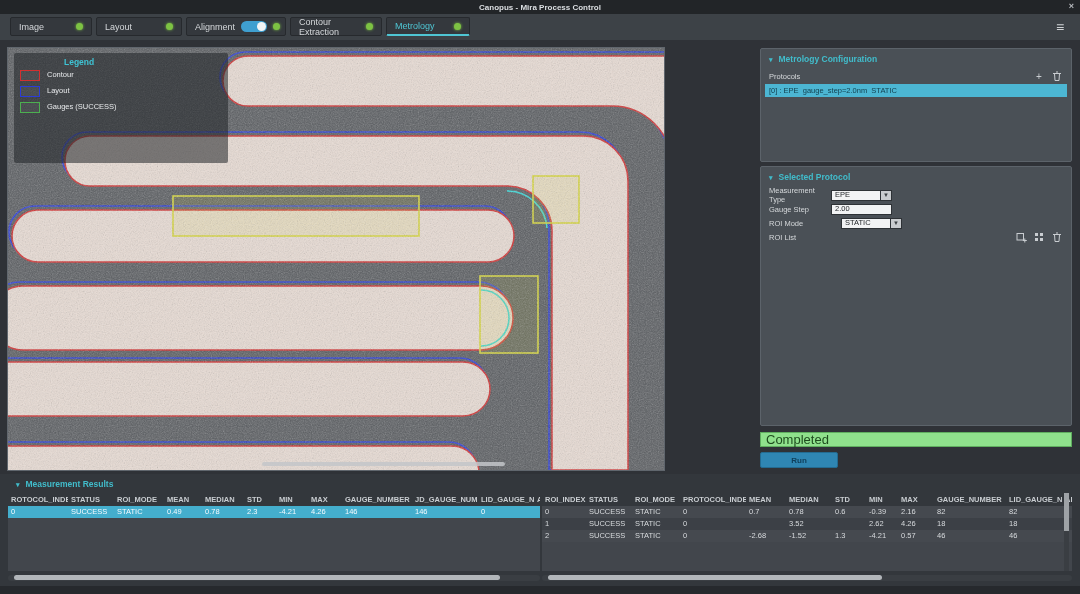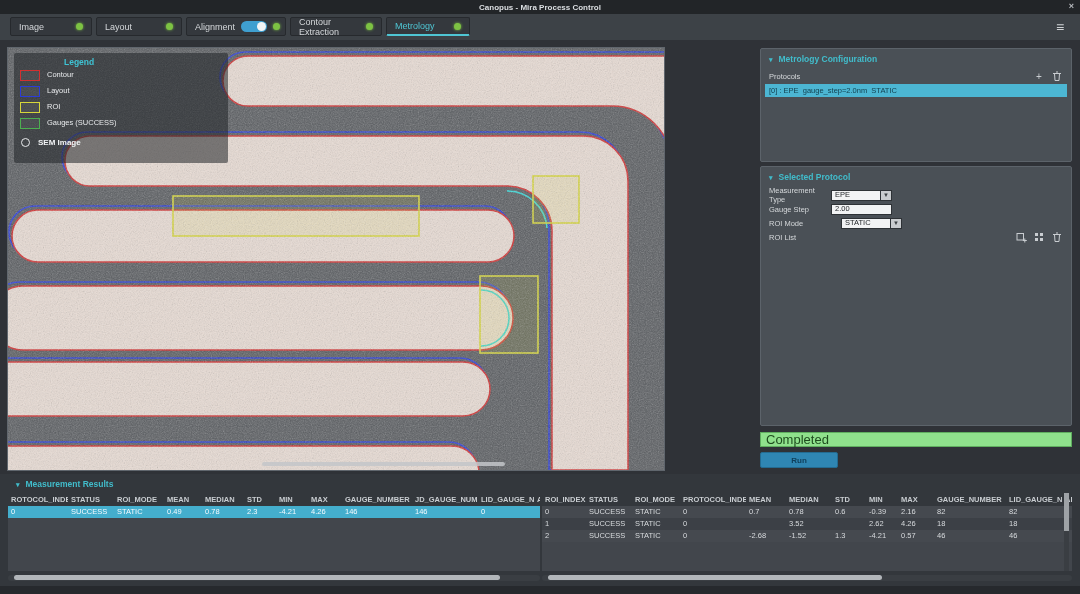--- a/index.html
+++ b/index.html
@@ -167,30 +167,22 @@
     <div class="legend-title">Legend</div>
     <div class="legend-item">
       <span class="swatch" style="border-color: rgb(210, 48, 48);"></span>
       <span>Contour</span>
     </div>
     <div class="legend-item">
       <span class="swatch" style="border-color: rgb(43, 60, 216);"></span>
       <span>Layout</span>
     </div>
     <div class="legend-item">
-      <span class="swatch" style="border-color: rgb(214, 214, 58);"></span>
-      <span>ROI</span>
-    </div>
-    <div class="legend-item">
       <span class="swatch" style="border-color: rgb(76, 175, 80);"></span>
       <span>Gauges (SUCCESS)</span>
-    </div>
-    <div class="sem-row">
-      <span class="radio-ic"></span>
-      <span>SEM Image</span>
     </div>
   </div>
 
   
   <div class="abs toolbox">
     <div class="toolbtn">
       <svg width="13" height="13" viewBox="0 0 13 13">
         <rect x="3.5" y="1.5" width="7" height="8" fill="none" stroke="#eceef0" stroke-width="1.2"></rect>
         <rect x="1.5" y="3.5" width="7" height="8" fill="rgba(90,94,98,.9)" stroke="#eceef0" stroke-width="1.2"></rect>
       </svg>

